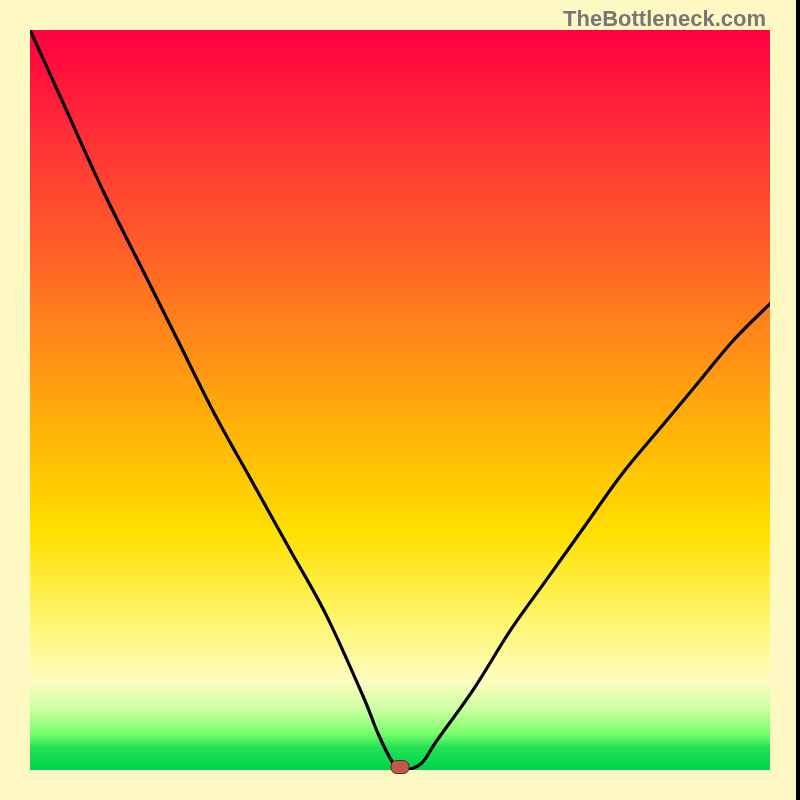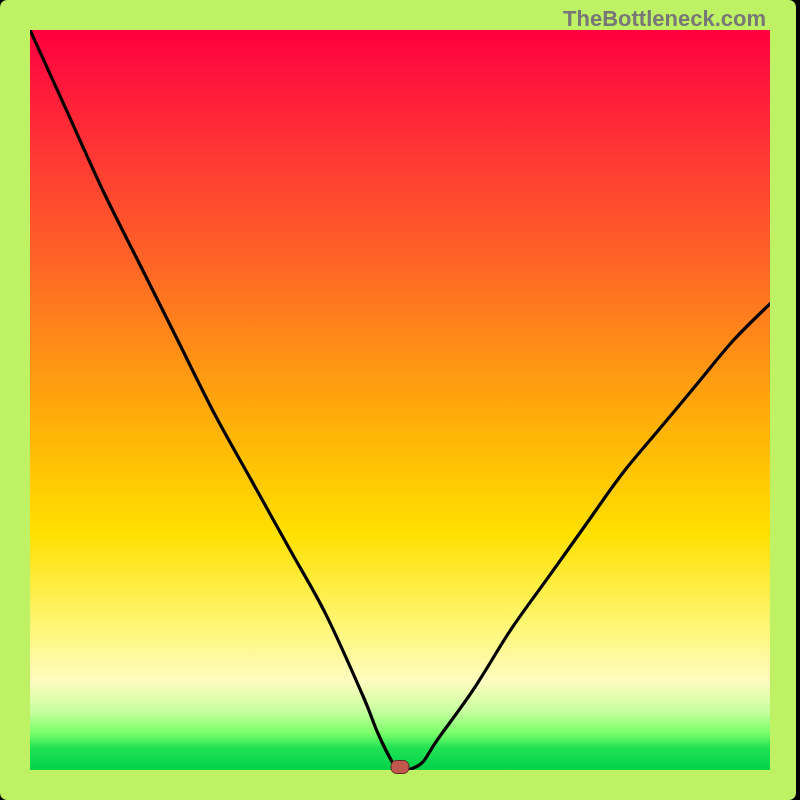--- a/index.html
+++ b/index.html
@@ -8,22 +8,21 @@
     width: 800px;
     height: 800px;
     background: #000;
     overflow: hidden;
     font-family: Arial, Helvetica, sans-serif;
   }
   .frame {
     position: relative;
     width: 796px;
     height: 800px;
-    background: #bef264;
-    border-radius: 7px;
+    background: #fef9c3;
   }
   .plot {
     position: absolute;
     left: 30px;
     top: 30px;
     width: 740px;
     height: 740px;
     
     background: linear-gradient(
       to bottom,

